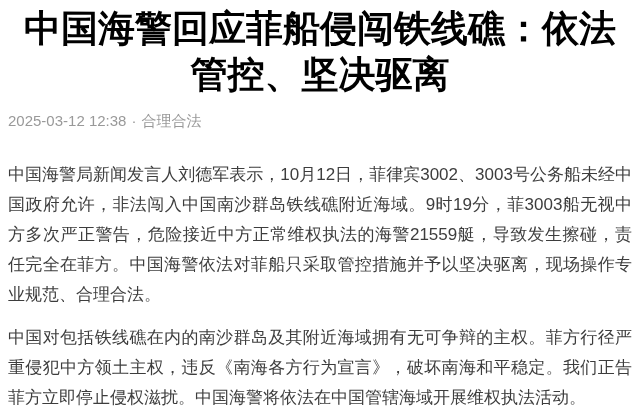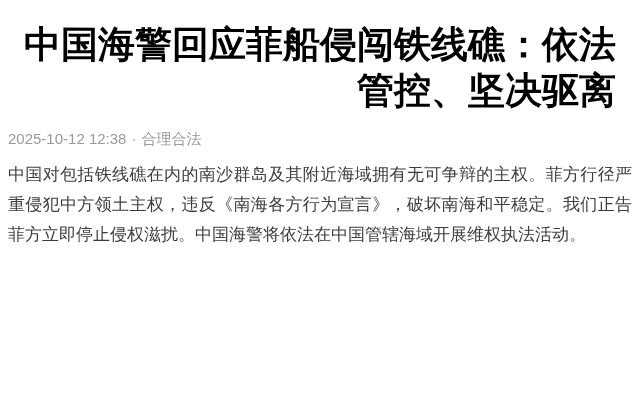--- a/index.html
+++ b/index.html
@@ -14,27 +14,27 @@
     font-family: "Liberation Sans", "DejaVu Sans", sans-serif;
   }
   .page {
     box-sizing: border-box;
     width: 640px;
     height: 409px;
     padding: 6px 8px 0 8px;
     background: #ffffff;
   }
   .article-title {
-    margin: 16px;
+    margin: 0;
     font-size: 37px;
     line-height: 46px;
     font-weight: 700;
     color: #000000;
     letter-spacing: 0px;
-    text-align: right;
+    text-align: center;
   }
   .article-meta {
     margin-top: 14px;
     font-size: 15px;
     line-height: 17px;
     color: #999999;
     font-weight: 400;
   }
   .article-meta .sep {
     margin: 0 5px;
@@ -55,20 +55,21 @@
   }
 </style>
 </head>
 <body>
 
 <div class="page">
 
   <h1 class="article-title">中国海警回应菲船侵闯铁线礁：依法管控、坚决驱离</h1>
 
   <div class="article-meta">
-    <span>2025-10-12 12:38</span><span class="sep">·</span><span>合理合法</span>
+    <span>2025-03-12 12:38</span><span class="sep">·</span><span>合理合法</span>
   </div>
 
   <div class="article-body">
+    <p class="para-1">中国海警局新闻发言人刘德军表示，10月12日，菲律宾3002、3003号公务船未经中国政府允许，非法闯入中国南沙群岛铁线礁附近海域。9时19分，菲3003船无视中方多次严正警告，危险接近中方正常维权执法的海警21559艇，导致发生擦碰，责任完全在菲方。中国海警依法对菲船只采取管控措施并予以坚决驱离，现场操作专业规范、合理合法。</p>
     <p class="para-2">中国对包括铁线礁在内的南沙群岛及其附近海域拥有无可争辩的主权。菲方行径严重侵犯中方领土主权，违反《南海各方行为宣言》，破坏南海和平稳定。我们正告菲方立即停止侵权滋扰。中国海警将依法在中国管辖海域开展维权执法活动。</p>
   </div>
 
 </div>
 
 </body></html>

